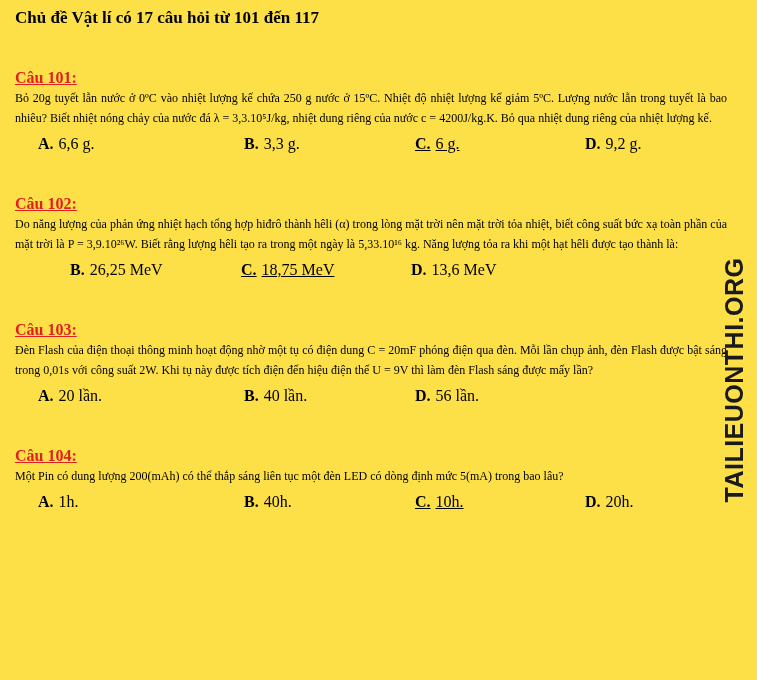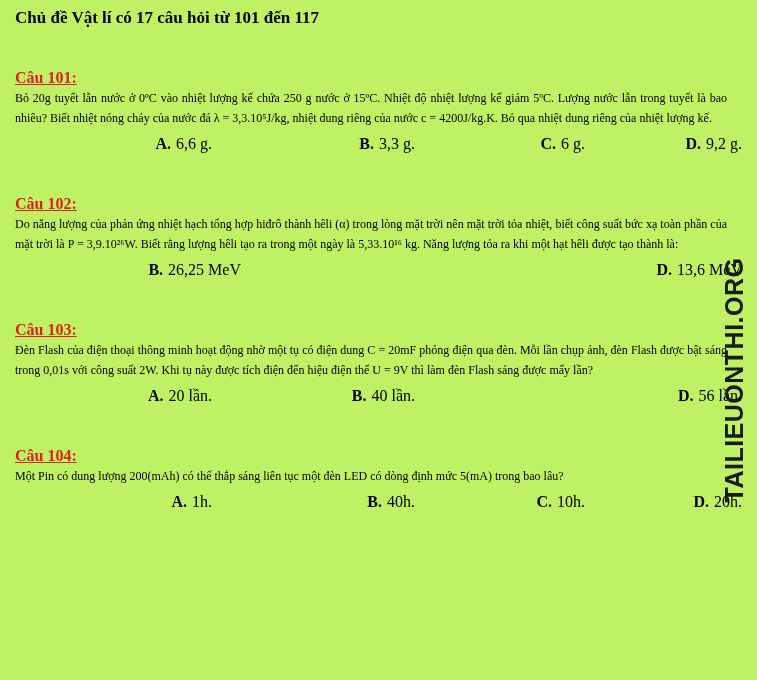--- a/index.html
+++ b/index.html
@@ -11,21 +11,21 @@
     width: 757px;
     height: 680px;
     overflow: hidden;
     font-family: "Liberation Serif", "DejaVu Serif", serif;
     color: #000000;
   }
   .page {
     position: relative;
     width: 757px;
     height: 680px;
-    background: #bef264;
+    background: #fde047;
   }
   .content {
     padding: 6px 15px 0 15px;
   }
   .doc-title {
     font-size: 17px;
     font-weight: 700;
     line-height: 24px;
     color: #000000;
   }
@@ -46,28 +46,27 @@
     line-height: 20px;
     text-align: justify;
     color: #000000;
   }
   .options {
     display: flex;
     margin-top: 4px;
     padding-left: 23px;
     font-size: 16px;
     line-height: 24px;
-    text-align: right;
   }
   .option {
     white-space: nowrap;
   }
   .option.col-a { width: 174px; }
   .option.col-b { width: 171px; margin-left: 32px; }
-  .option.col-c { width: 170px; }
+  .option.col-c { width: 170px; text-decoration: underline; }
   .option.col-d { flex: 1; }
   .opt-letter {
     font-weight: 700;
     margin-right: 5px;
   }
   .opt-bold {
     font-weight: 700;
   }
   .watermark {
     position: absolute;
@@ -100,20 +99,21 @@
         <span class="option col-c"><span class="opt-letter">C.</span><span class="opt-text">6 g.</span><span class="opt-bold"></span></span>
         <span class="option col-d"><span class="opt-letter">D.</span><span class="opt-text">9,2 g.</span><span class="opt-bold"></span></span>
       </div>
     </div>
 
     <div class="question">
       <div class="q-heading">Câu 102:</div>
       <div class="q-body">Do năng lượng của phản ứng nhiệt hạch tổng hợp hiđrô thành hêli (α) trong lòng mặt trời nên mặt trời tỏa nhiệt, biết công suất bức xạ toàn phần của mặt trời là P = 3,9.10²⁶W. Biết rằng lượng hêli tạo ra trong một ngày là 5,33.10¹⁶ kg. Năng lượng tỏa ra khi một hạt hêli được tạo thành là:</div>
       <div class="options">
         <span class="option col-b"><span class="opt-letter">B.</span><span class="opt-text">26,25 MeV</span><span class="opt-bold"></span></span>
+        <span class="option col-c"><span class="opt-letter">C.</span><span class="opt-text">18,75 MeV</span><span class="opt-bold"></span></span>
         <span class="option col-d"><span class="opt-letter">D.</span><span class="opt-text">13,6 MeV</span><span class="opt-bold"></span></span>
       </div>
     </div>
 
     <div class="question">
       <div class="q-heading">Câu 103:</div>
       <div class="q-body">Đèn Flash của điện thoại thông minh hoạt động nhờ một tụ có điện dung C = 20mF phóng điện qua đèn. Mỗi lần chụp ảnh, đèn Flash được bật sáng trong 0,01s với công suất 2W. Khi tụ này được tích điện đến hiệu điện thế U = 9V thì làm đèn Flash sáng được mấy lần?</div>
       <div class="options">
         <span class="option col-a"><span class="opt-letter">A.</span><span class="opt-text">20 lần.</span><span class="opt-bold"></span></span>
         <span class="option col-b"><span class="opt-letter">B.</span><span class="opt-text">40 lần.</span><span class="opt-bold"></span></span>

